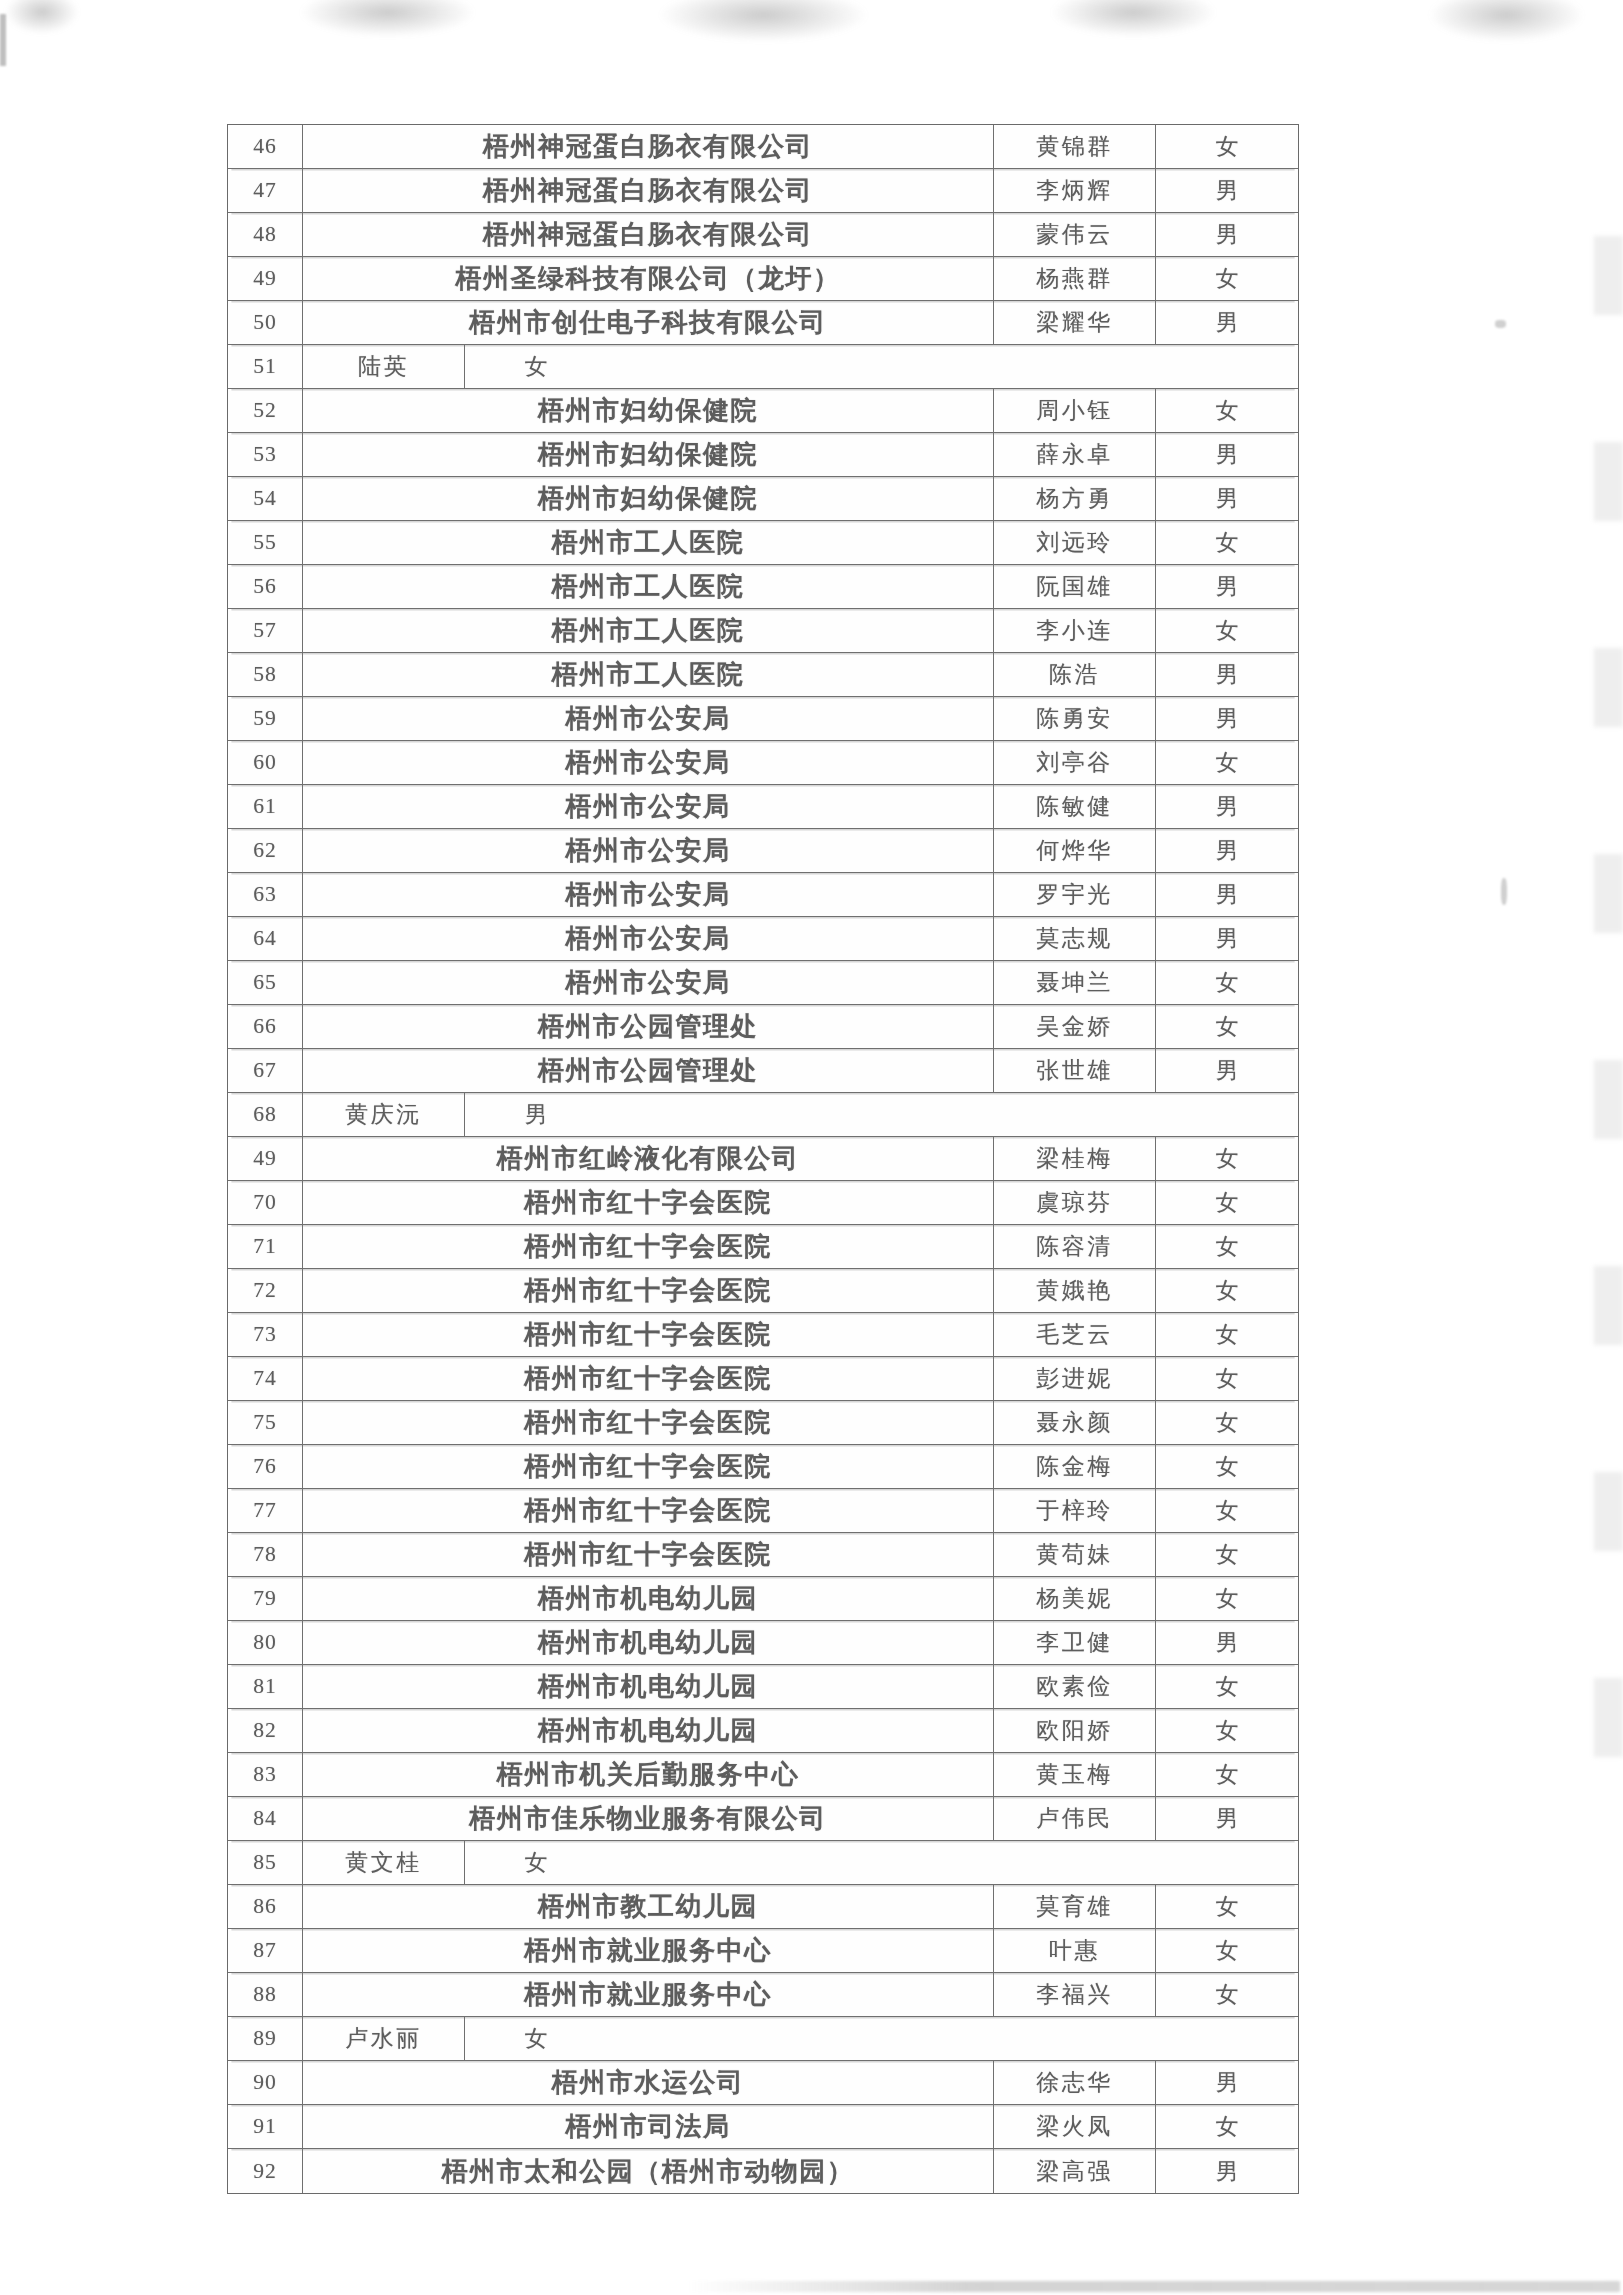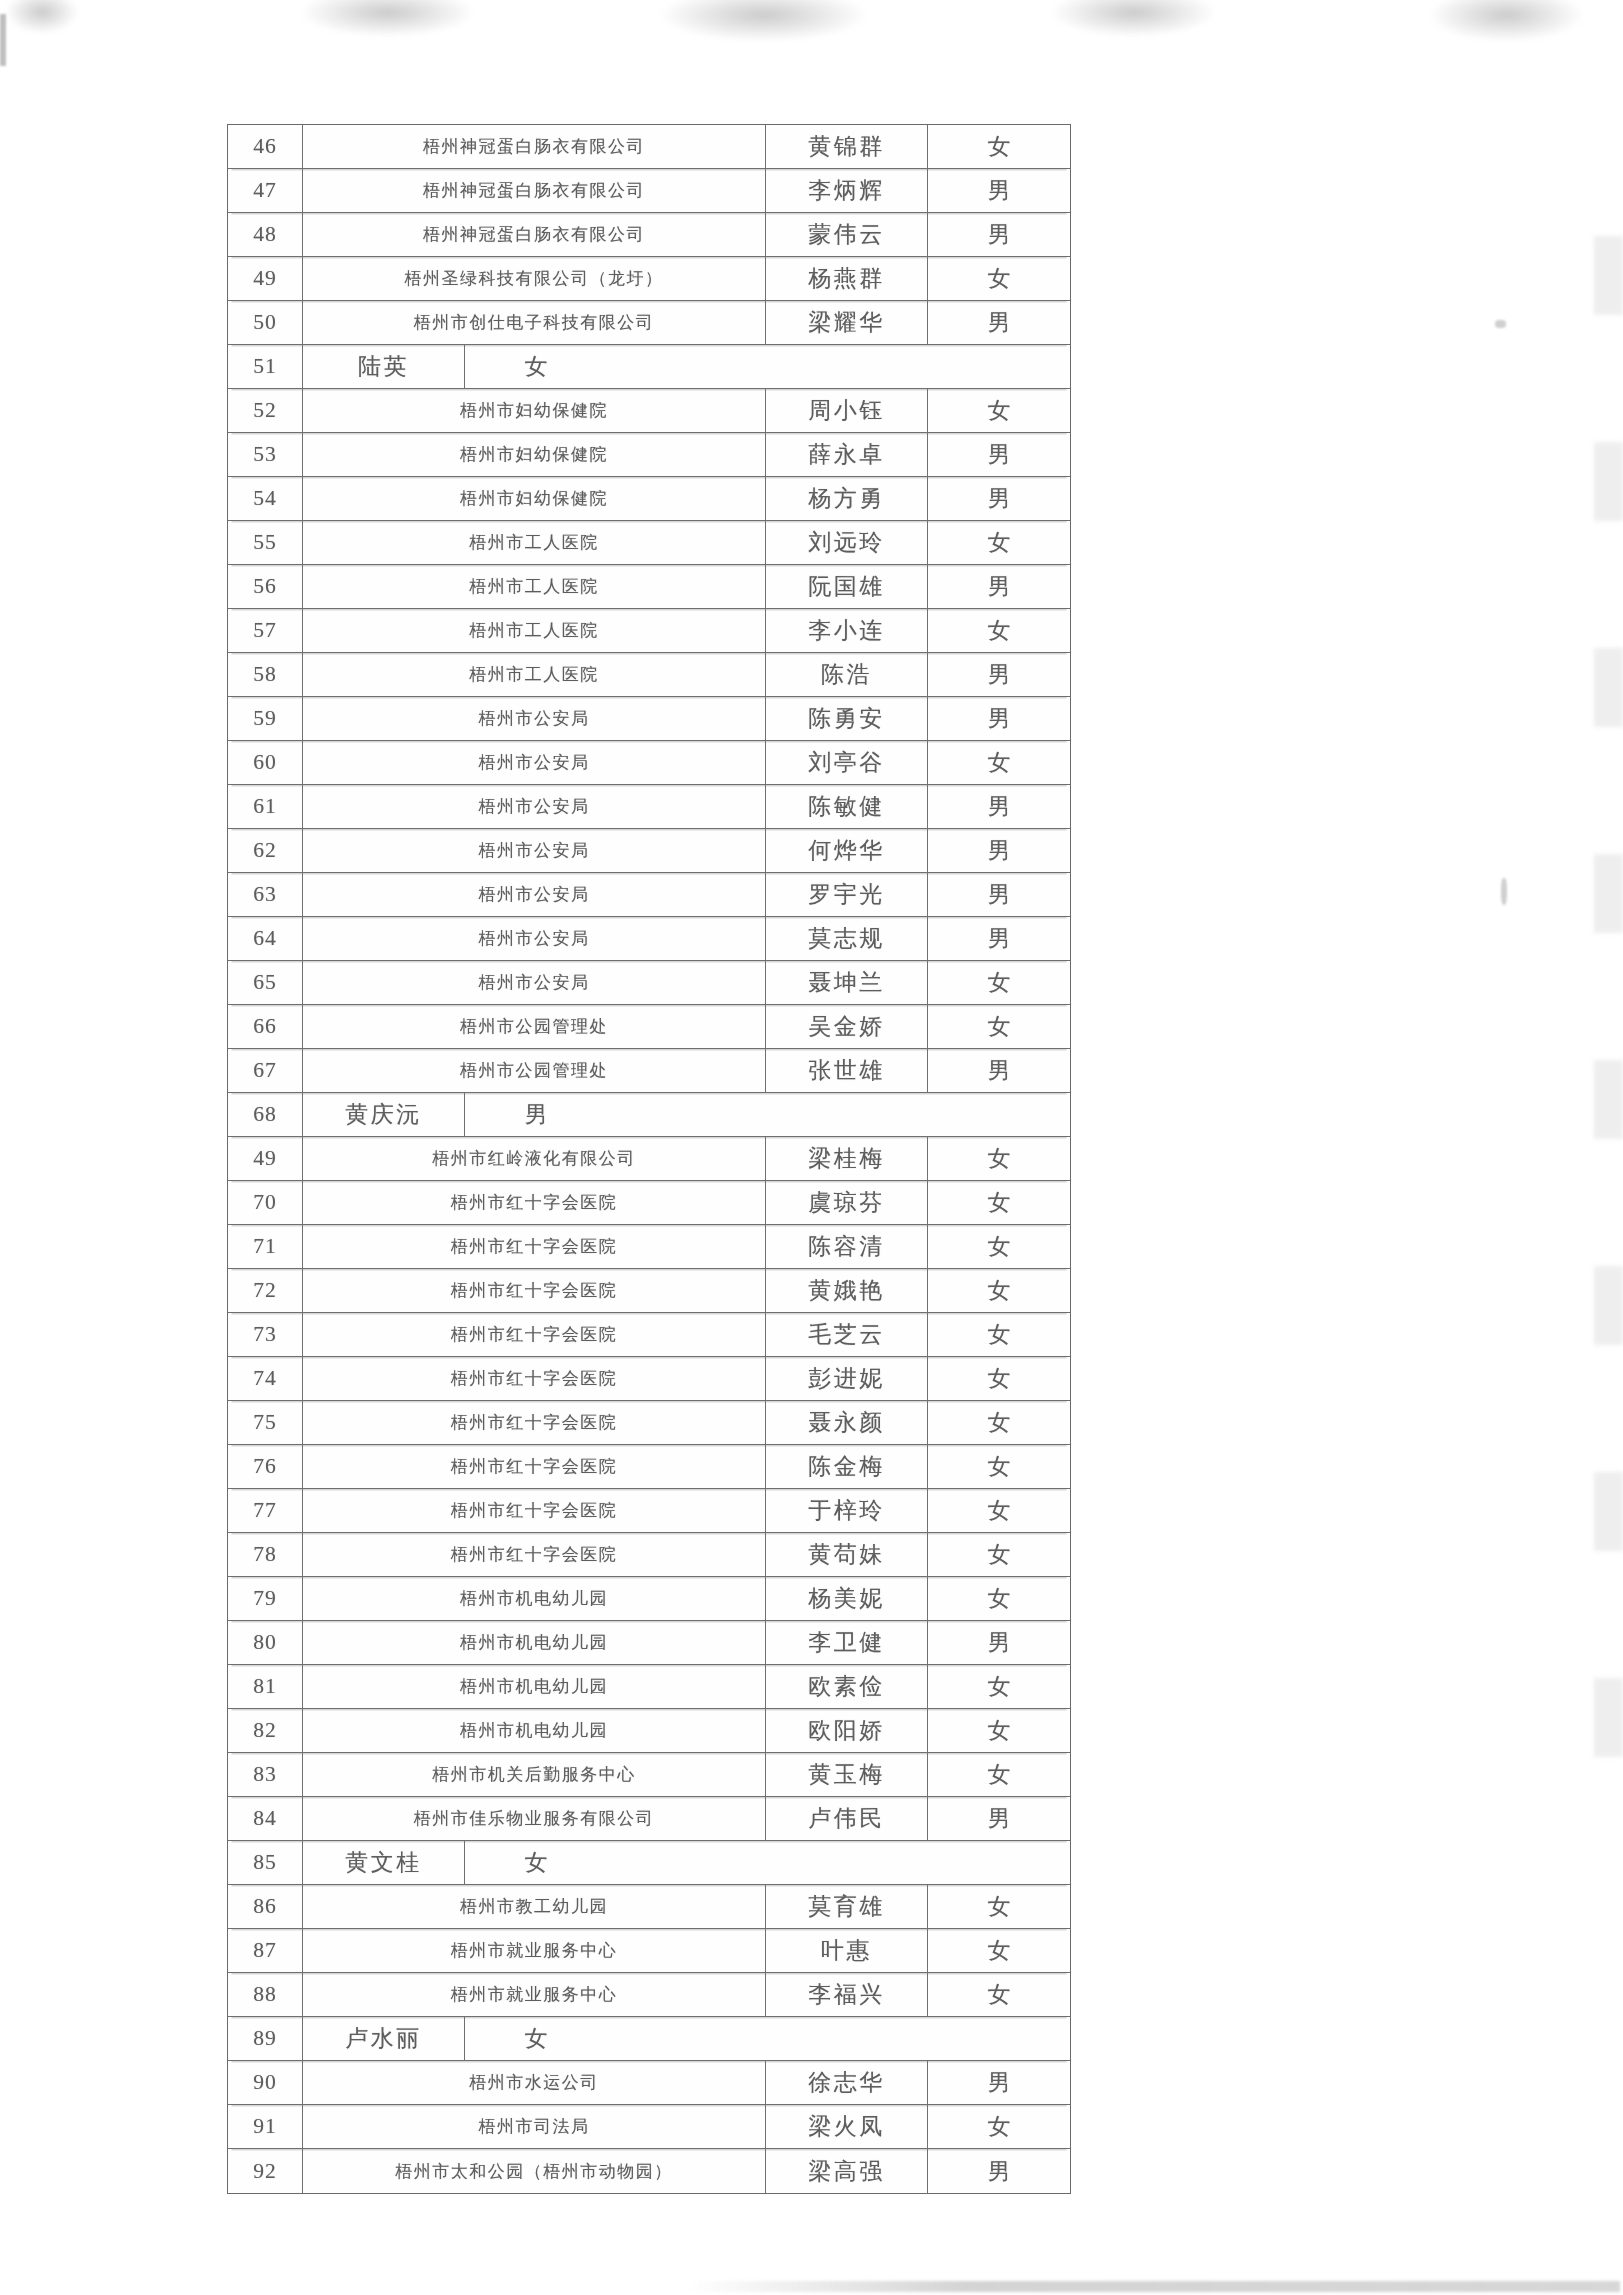--- a/index.html
+++ b/index.html
@@ -7,42 +7,42 @@
     width:1623px;height:2295px;
     background:#ffffff;
     position:relative;
     overflow:hidden;
     font-family:"Liberation Serif","DejaVu Serif",serif;
   }
   .page{position:absolute;inset:0;background:#ffffff;}
 
   
   .roster{
-    position:absolute;left:227px;top:124px;width:844px;
+    position:absolute;left:227px;top:124px;width:1072px;
     box-sizing:border-box;
     border:1.5px solid #6a6a6a;
     background:#fefefe;
   }
   .row{
     display:flex;height:44px;box-sizing:border-box;
     border-bottom:1.5px solid #6f6f6f;
     
     box-shadow:0 4.9px 0 -3.4px rgba(110,110,110,.28);
   }
   .row:last-child{border-bottom:none;box-shadow:none;}
   .cell{
     display:flex;align-items:center;justify-content:center;
     box-sizing:border-box;
     color:#5d5d5d;
     text-shadow:0 0 1px rgba(95,95,95,.45);
     white-space:nowrap;
     overflow:hidden;
   }
   .c-no{width:75px;border-right:1.5px solid #6f6f6f;font-size:21.6px;letter-spacing:1px;}
-  .c-org{flex:1;border-right:1.5px solid #6f6f6f;font-size:17px;letter-spacing:1.5px;}
+  .c-org{flex:1;border-right:1.5px solid #6f6f6f;font-size:26px;letter-spacing:1.5px;font-weight:bold;}
   .c-name{width:162px;border-right:1.5px solid #6f6f6f;font-size:23px;letter-spacing:2.5px;}
   .c-gender{width:142px;font-size:22.6px;}
 
   
   .artifact{position:absolute;pointer-events:none;}
   .smudge{
     background:radial-gradient(ellipse at center, rgba(120,120,120,.38), rgba(120,120,120,0) 70%);
     filter:blur(2.5px);
   }
   .edge-tick{

